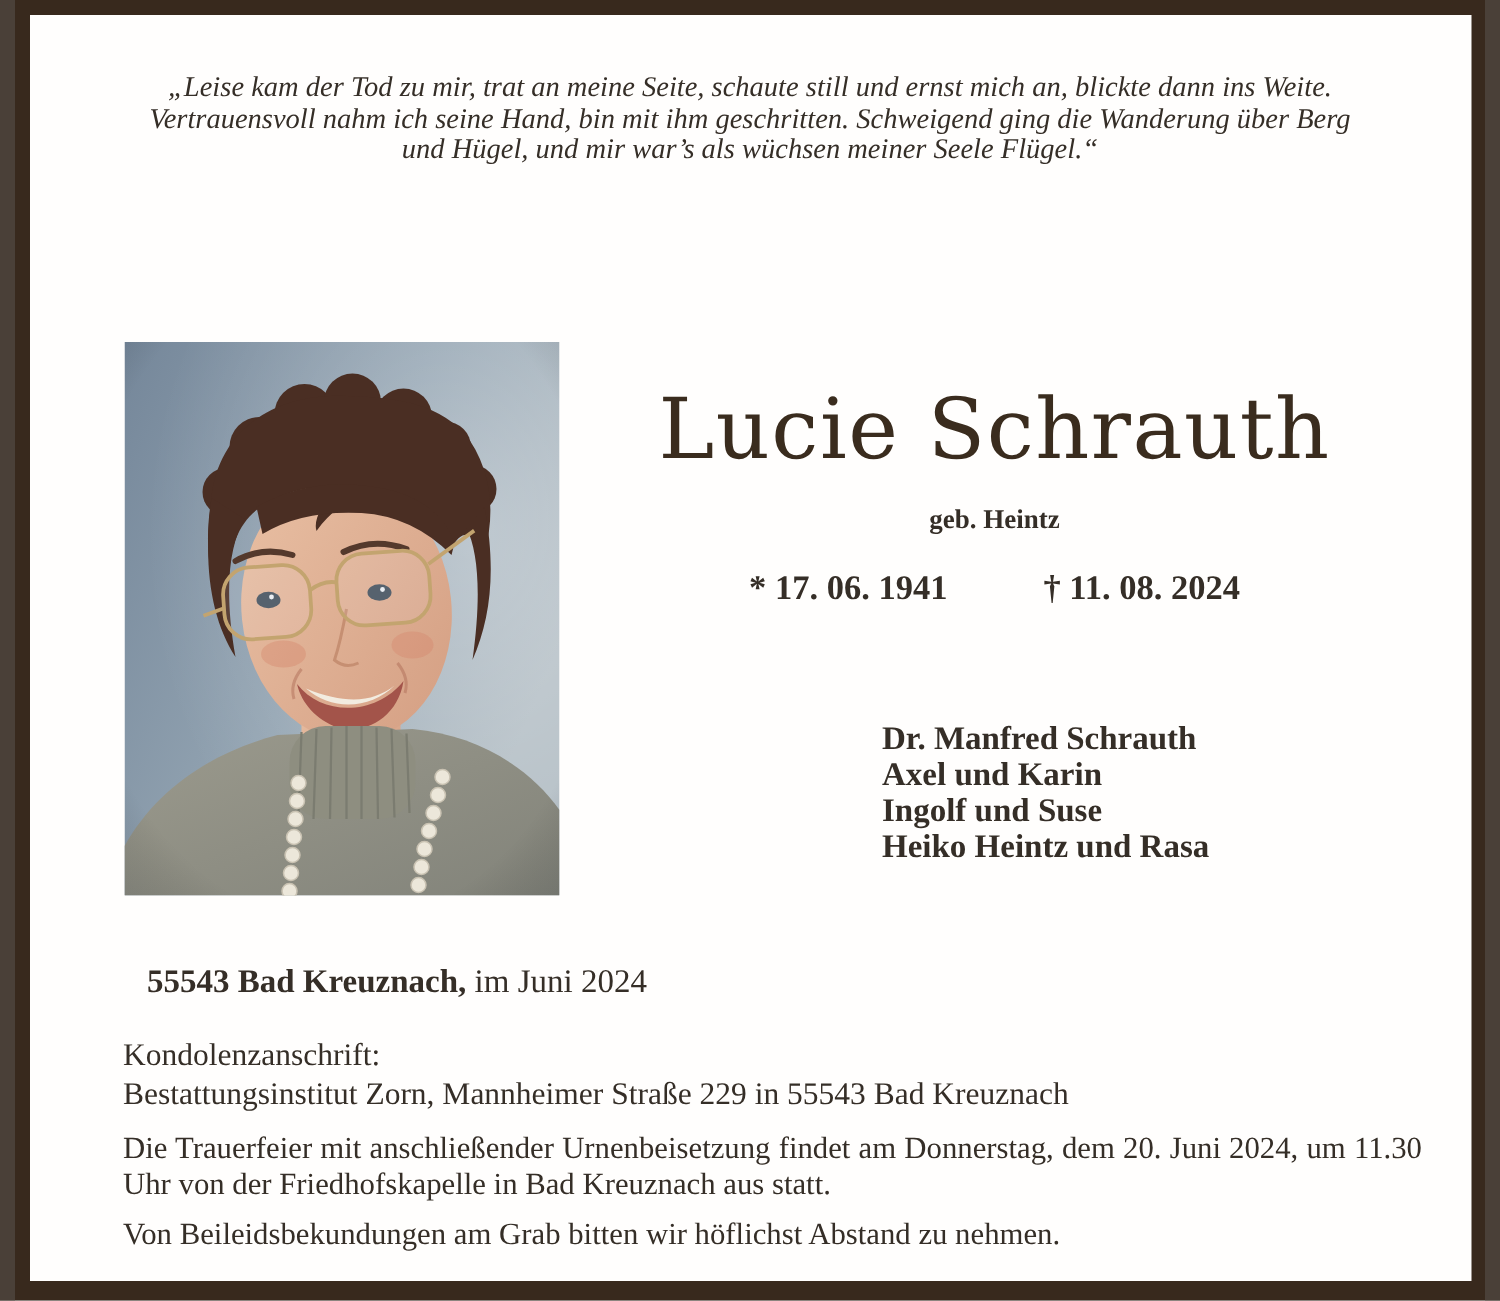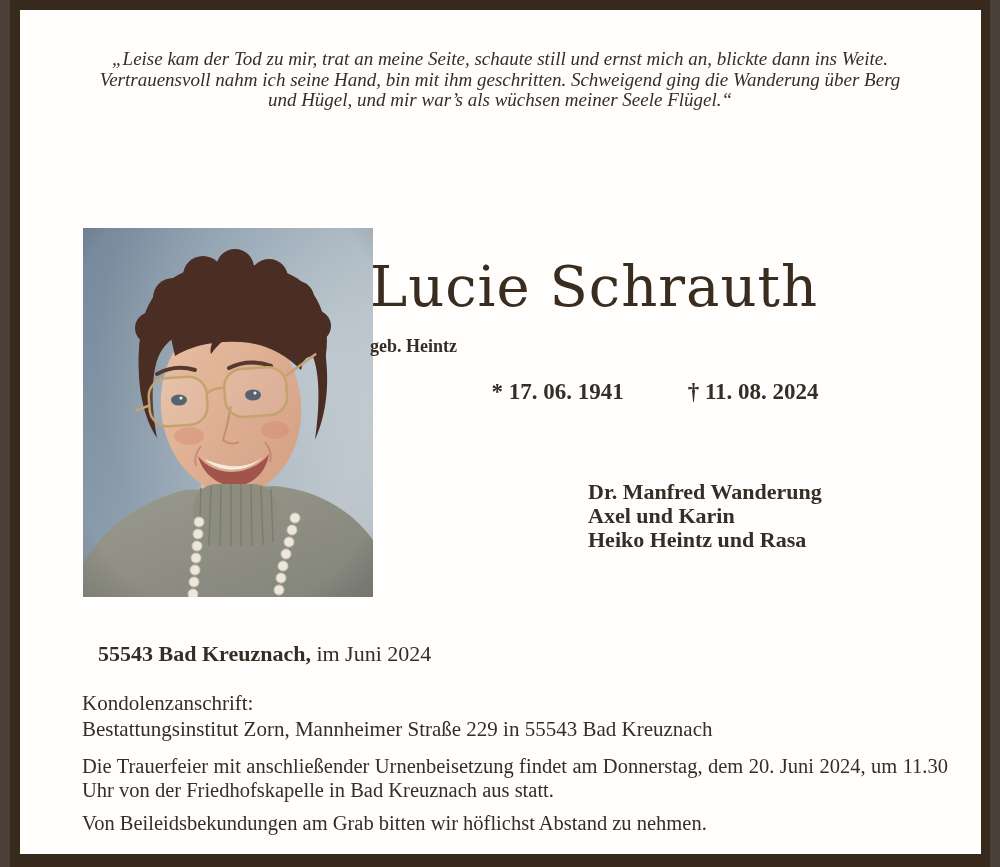--- a/index.html
+++ b/index.html
@@ -18,21 +18,21 @@
     text-align:center; font-style:italic; font-size:19px; line-height:20.5px;
     color:var(--ink,#352e27);
   }
   .announcement {
     position:absolute; top:148px; left:60px; right:60px;
     text-align:center; font-size:21.5px; line-height:28.5px;
   }
   .photo { position:absolute; left:73px; top:228px; width:290px; height:369px; }
   .photo svg { display:block; }
   .right-col {
-    position:absolute; left:360px; top:256px; width:570px; 
+    position:absolute; left:368px; top:256px; width:570px; text-align:center;
   }
   .name {
     font-family:"DejaVu Serif", serif; font-size:56px; line-height:1.1;
     letter-spacing:1px; color:var(--name-ink,#3a2c1e); white-space:nowrap;
   }
   .maiden { margin-top:18px; font-weight:bold; font-size:18px; }
   .dates {
     margin-top:22px; display:flex; justify-content:center; gap:64px;
     font-weight:bold; font-size:23px; white-space:nowrap;
   }
@@ -177,22 +177,23 @@
   <div class="right-col">
     <div class="name">Lucie Schrauth</div>
     <div class="maiden">geb. Heintz</div>
     <div class="dates">
       <span>* 17. 06. 1941</span>
       <span>† 11. 08. 2024</span>
     </div>
   </div>
 
   <div class="mourners">
-    <div>Dr. Manfred Wanderung</div>
+    <div>Dr. Manfred Schrauth</div>
     <div>Axel und Karin</div>
+    <div>Ingolf und Suse</div>
     <div>Heiko Heintz und Rasa</div>
   </div>
 
   <div class="place-date">
     <span class="b">55543 Bad Kreuznach,</span><span> im Juni 2024</span>
   </div>
 
   <div class="condolence">
     <div>Kondolenzanschrift:</div>
     <div>Bestattungsinstitut Zorn, Mannheimer Straße 229 in 55543 Bad Kreuznach</div>

